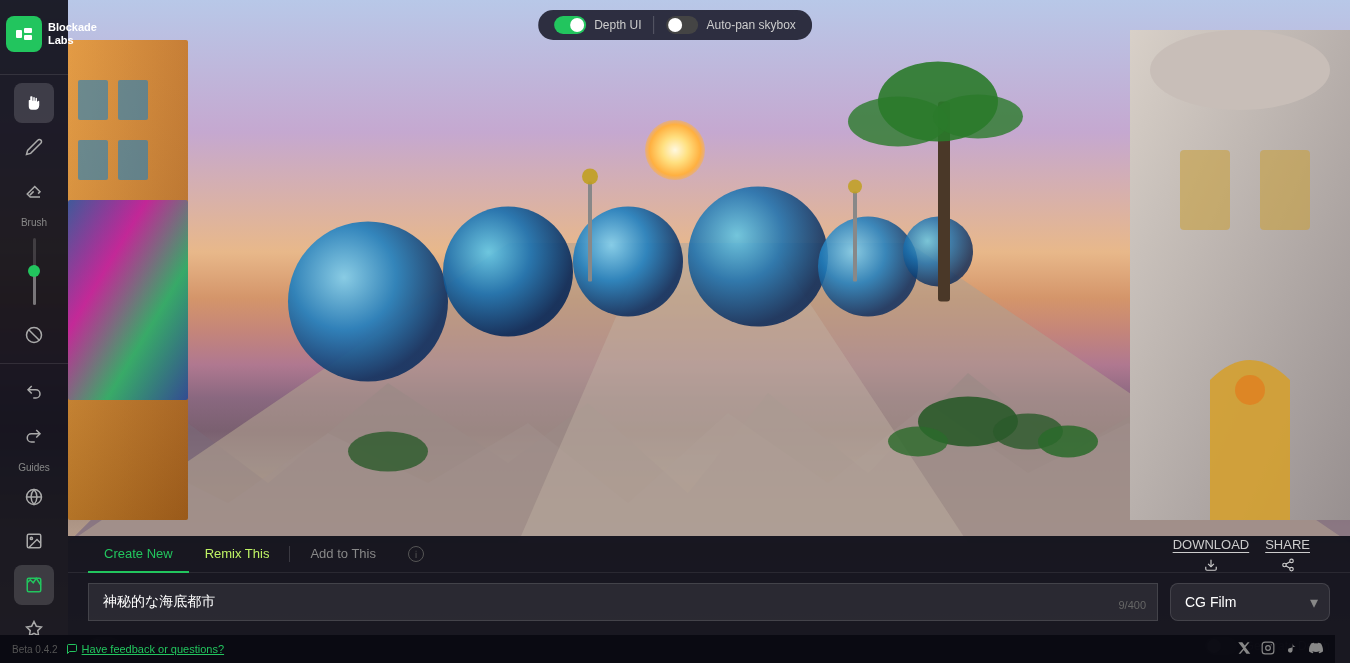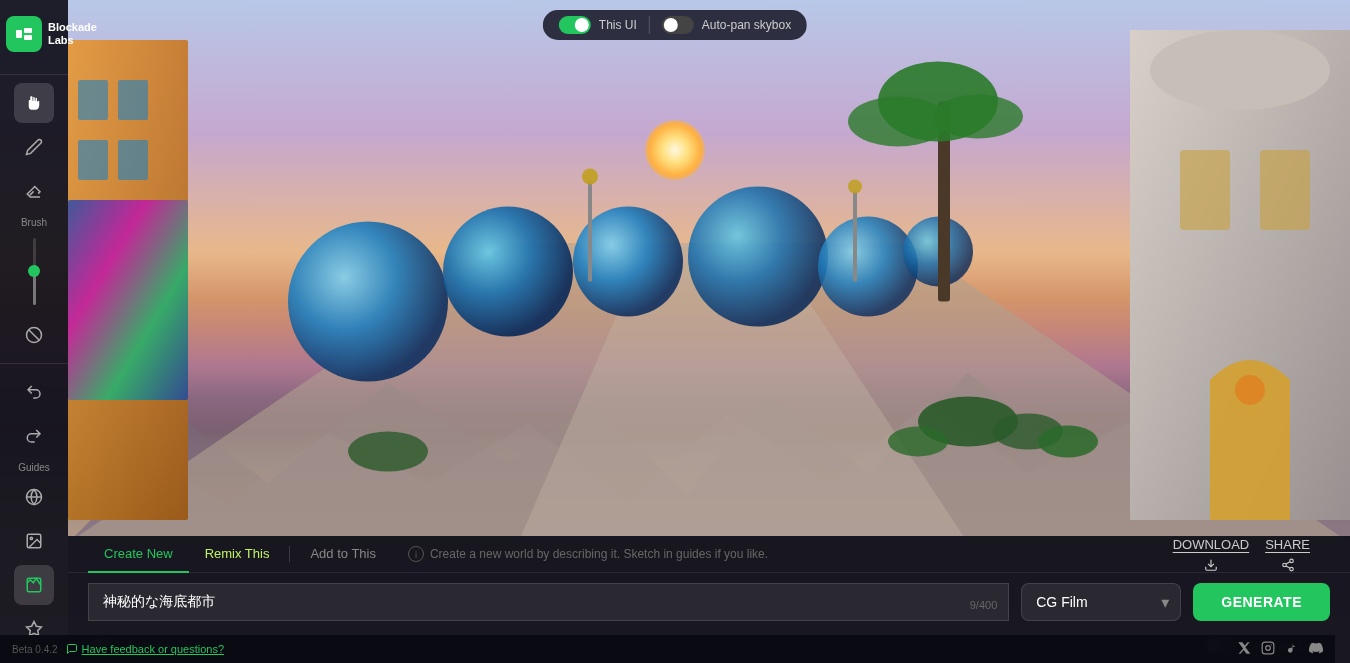--- a/index.html
+++ b/index.html
@@ -704,41 +704,40 @@
 
   <div class="sidebar-bottom">
   </div>
 </div>
 
 <div class="top-bar">
   <div class="toggle-group">
     <div class="toggle-switch">
       <div class="toggle-knob"></div>
     </div>
-    <span class="toggle-label">This UI</span>
+    <span class="toggle-label">Depth UI</span>
   </div>
   <div class="top-bar-divider"></div>
   <div class="toggle-group">
     <div class="toggle-switch off">
       <div class="toggle-knob"></div>
     </div>
     <span class="toggle-label">Auto-pan skybox</span>
   </div>
 </div>
 
 <div class="bottom-panel">
 
   <div class="panel-tabs">
     <div class="panel-tab active-green">Create New</div>
     <div class="panel-tab active-green-text">Remix This</div>
     <div class="panel-tab-divider"></div>
     <div class="panel-tab">Add to This</div>
     <div class="panel-hint">
       <div class="hint-icon">ℹ</div>
-      <span>Create a new world by describing it. Sketch in guides if you like.</span>
     </div>
     <div class="panel-actions">
       <div class="action-link">
         <span>DOWNLOAD</span>
         <svg width="14" height="14" viewBox="0 0 24 24" fill="none" stroke="currentColor" stroke-width="2">
             <path d="M21 15v4a2 2 0 0 1-2 2H5a2 2 0 0 1-2-2v-4"></path>
             <polyline points="7 10 12 15 17 10"></polyline>
             <line x1="12" y1="15" x2="12" y2="3"></line>
           </svg>
       </div>
@@ -766,21 +765,20 @@
         <option>CG Film</option>
         <option>Watercolor</option>
         <option>Anime</option>
         <option>Photorealistic</option>
         <option>Digital Art</option>
         <option>Sci-fi</option>
       </select>
       <span class="select-arrow">▾</span>
     </div>
 
-    <button class="generate-btn">GENERATE</button>
   </div>
 
   <div class="panel-footer">
     <div class="footer-left">
       <div class="footer-toggle">
         <div class="toggle-knob"></div>
       </div>
       <span class="footer-toggle-label">Negative Text</span>
     </div>
     <div class="footer-right">

